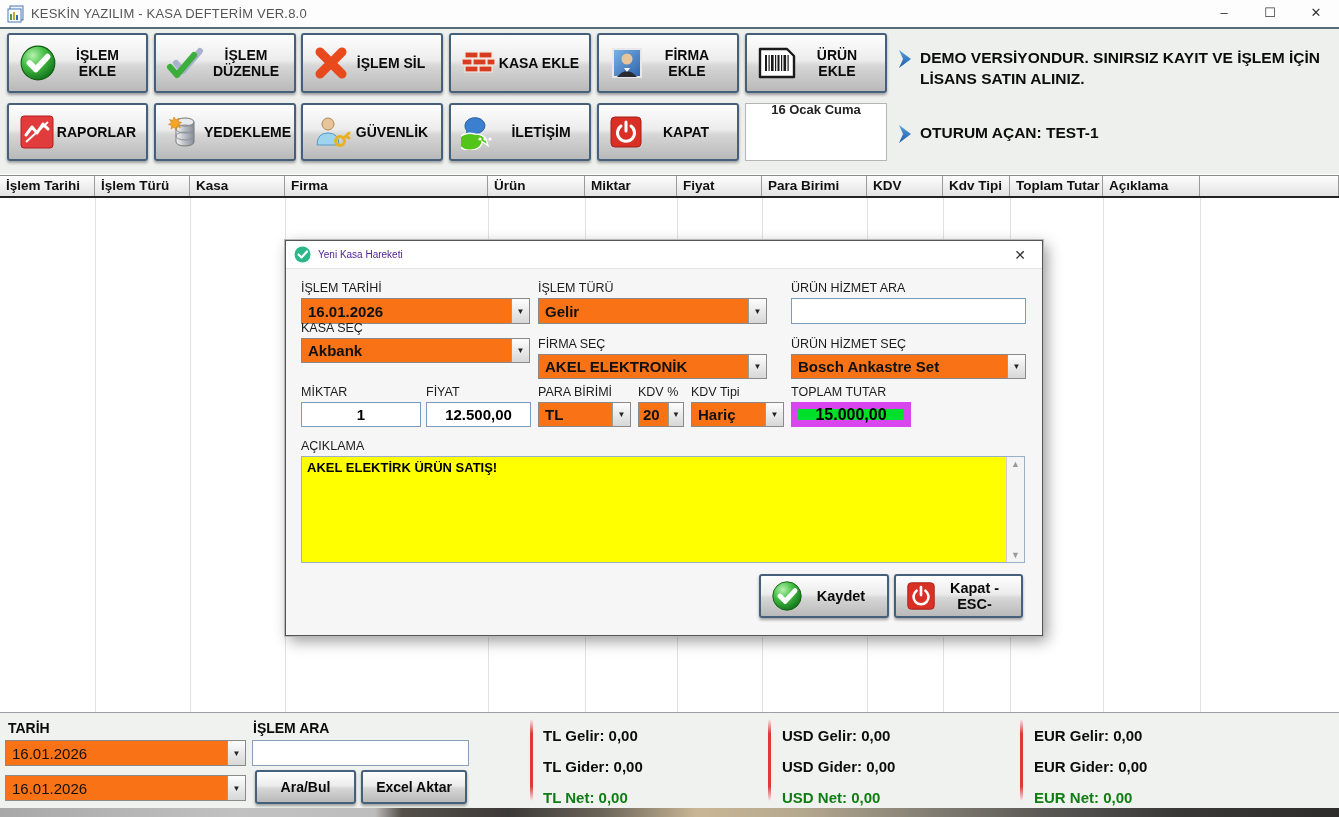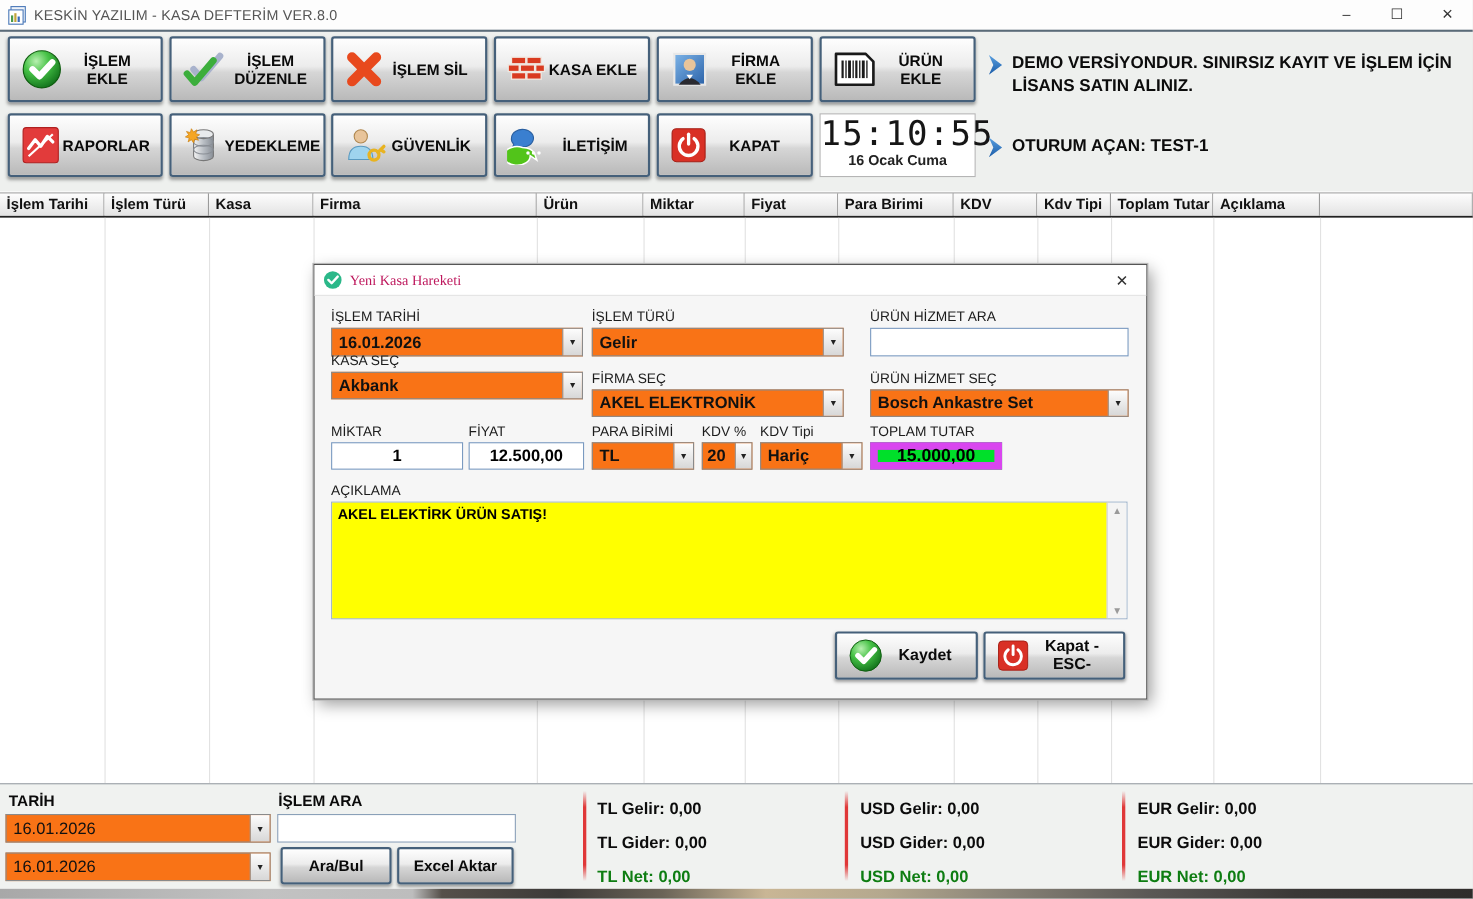--- a/index.html
+++ b/index.html
@@ -54,21 +54,21 @@
   .totnet{color:var(--net_green,#0e7d12);}
   .deskstrip{position:absolute;left:0;top:808px;width:1339px;height:9px;
      background:linear-gradient(90deg,#a8a8a8 0%,#c2c2c2 18%,#bdbdbd 28%,#55504a 30%,#3c3a38 38%,#6b6458 45%,#c9b695 52%,#b4a88e 60%,#8a8478 68%,#5a5855 78%,#3a3836 88%,#2f2d2b 100%);}
   
   .dialog{position:absolute;left:285px;top:240px;width:758px;height:396px;background:#f6f6f6;
           border:1px solid #555;box-sizing:border-box;
           box-shadow:0 0 0 1px #b8b8b8, 4px 5px 14px rgba(0,0,0,.4);}
   .dtitle{position:absolute;left:0;top:0;width:100%;height:28px;background:#fff;
           border-bottom:1px solid #e3e3e3;display:flex;align-items:center;box-sizing:border-box;}
   .dtitle .dicon{margin:0 7px 0 8px;display:flex;}
-  .dtitle .dtext{font-size:13px;color:#be185d;font-family:Liberation Serif, serif;}
+  .dtitle .dtext{font-size:10px;color:#4c1d95;}
   .dclose{position:absolute;right:10px;top:4px;width:24px;height:20px;display:flex;align-items:center;
           justify-content:center;font-size:14px;color:#333;cursor:pointer;}
   .fld{position:absolute;}
   .flabel{font-size:12.5px;color:#1c1c1c;margin-bottom:3px;white-space:nowrap;}
   .dcombo .cval{font-weight:bold;}
   .numin{text-align:center;font-weight:bold;}
   .totbox{position:absolute;box-sizing:border-box;background:var(--total_green,#00e02a);
           border:7px solid #d946ef;display:flex;align-items:center;justify-content:center;
           font-weight:bold;font-size:16px;color:#000;}
   .descwrap{position:absolute;box-sizing:border-box;border:1px solid #9ab0c8;background:#fff;}
@@ -257,21 +257,20 @@
         <svg width="34" height="34" viewBox="0 0 34 34">
           <rect x="2" y="2" width="30" height="30" rx="4" fill="var(--power_red,#d93025)" stroke="#a51f16"></rect>
           <path d="M12 11 a8.5 8.5 0 1 0 10 0" stroke="#fff" stroke-width="3" fill="none" stroke-linecap="round"></path>
           <path d="M17 7 v9" stroke="#fff" stroke-width="3" stroke-linecap="round"></path>
         </svg>
       </span>
       <span class="blabel">KAPAT</span>
     </div>
 
     <div class="clockbox" style="left:745px;top:74px;width:142px;height:58px">
-      <div class="clocktime">15:10:55</div>
       <div class="clockdate">16 Ocak Cuma</div>
     </div>
 
     <div class="notice" style="left:898px;top:18px;width:430px">
       <svg class="chev" width="14" height="20" viewBox="0 0 14 20">
         <path d="M1 1 L13 10 L1 19 L5 10 Z" fill="url(#gChev)"></path>
       </svg>
       <span class="ntext">DEMO VERSİYONDUR. SINIRSIZ KAYIT VE İŞLEM İÇİN LİSANS SATIN ALINIZ.</span>
     </div>
 

